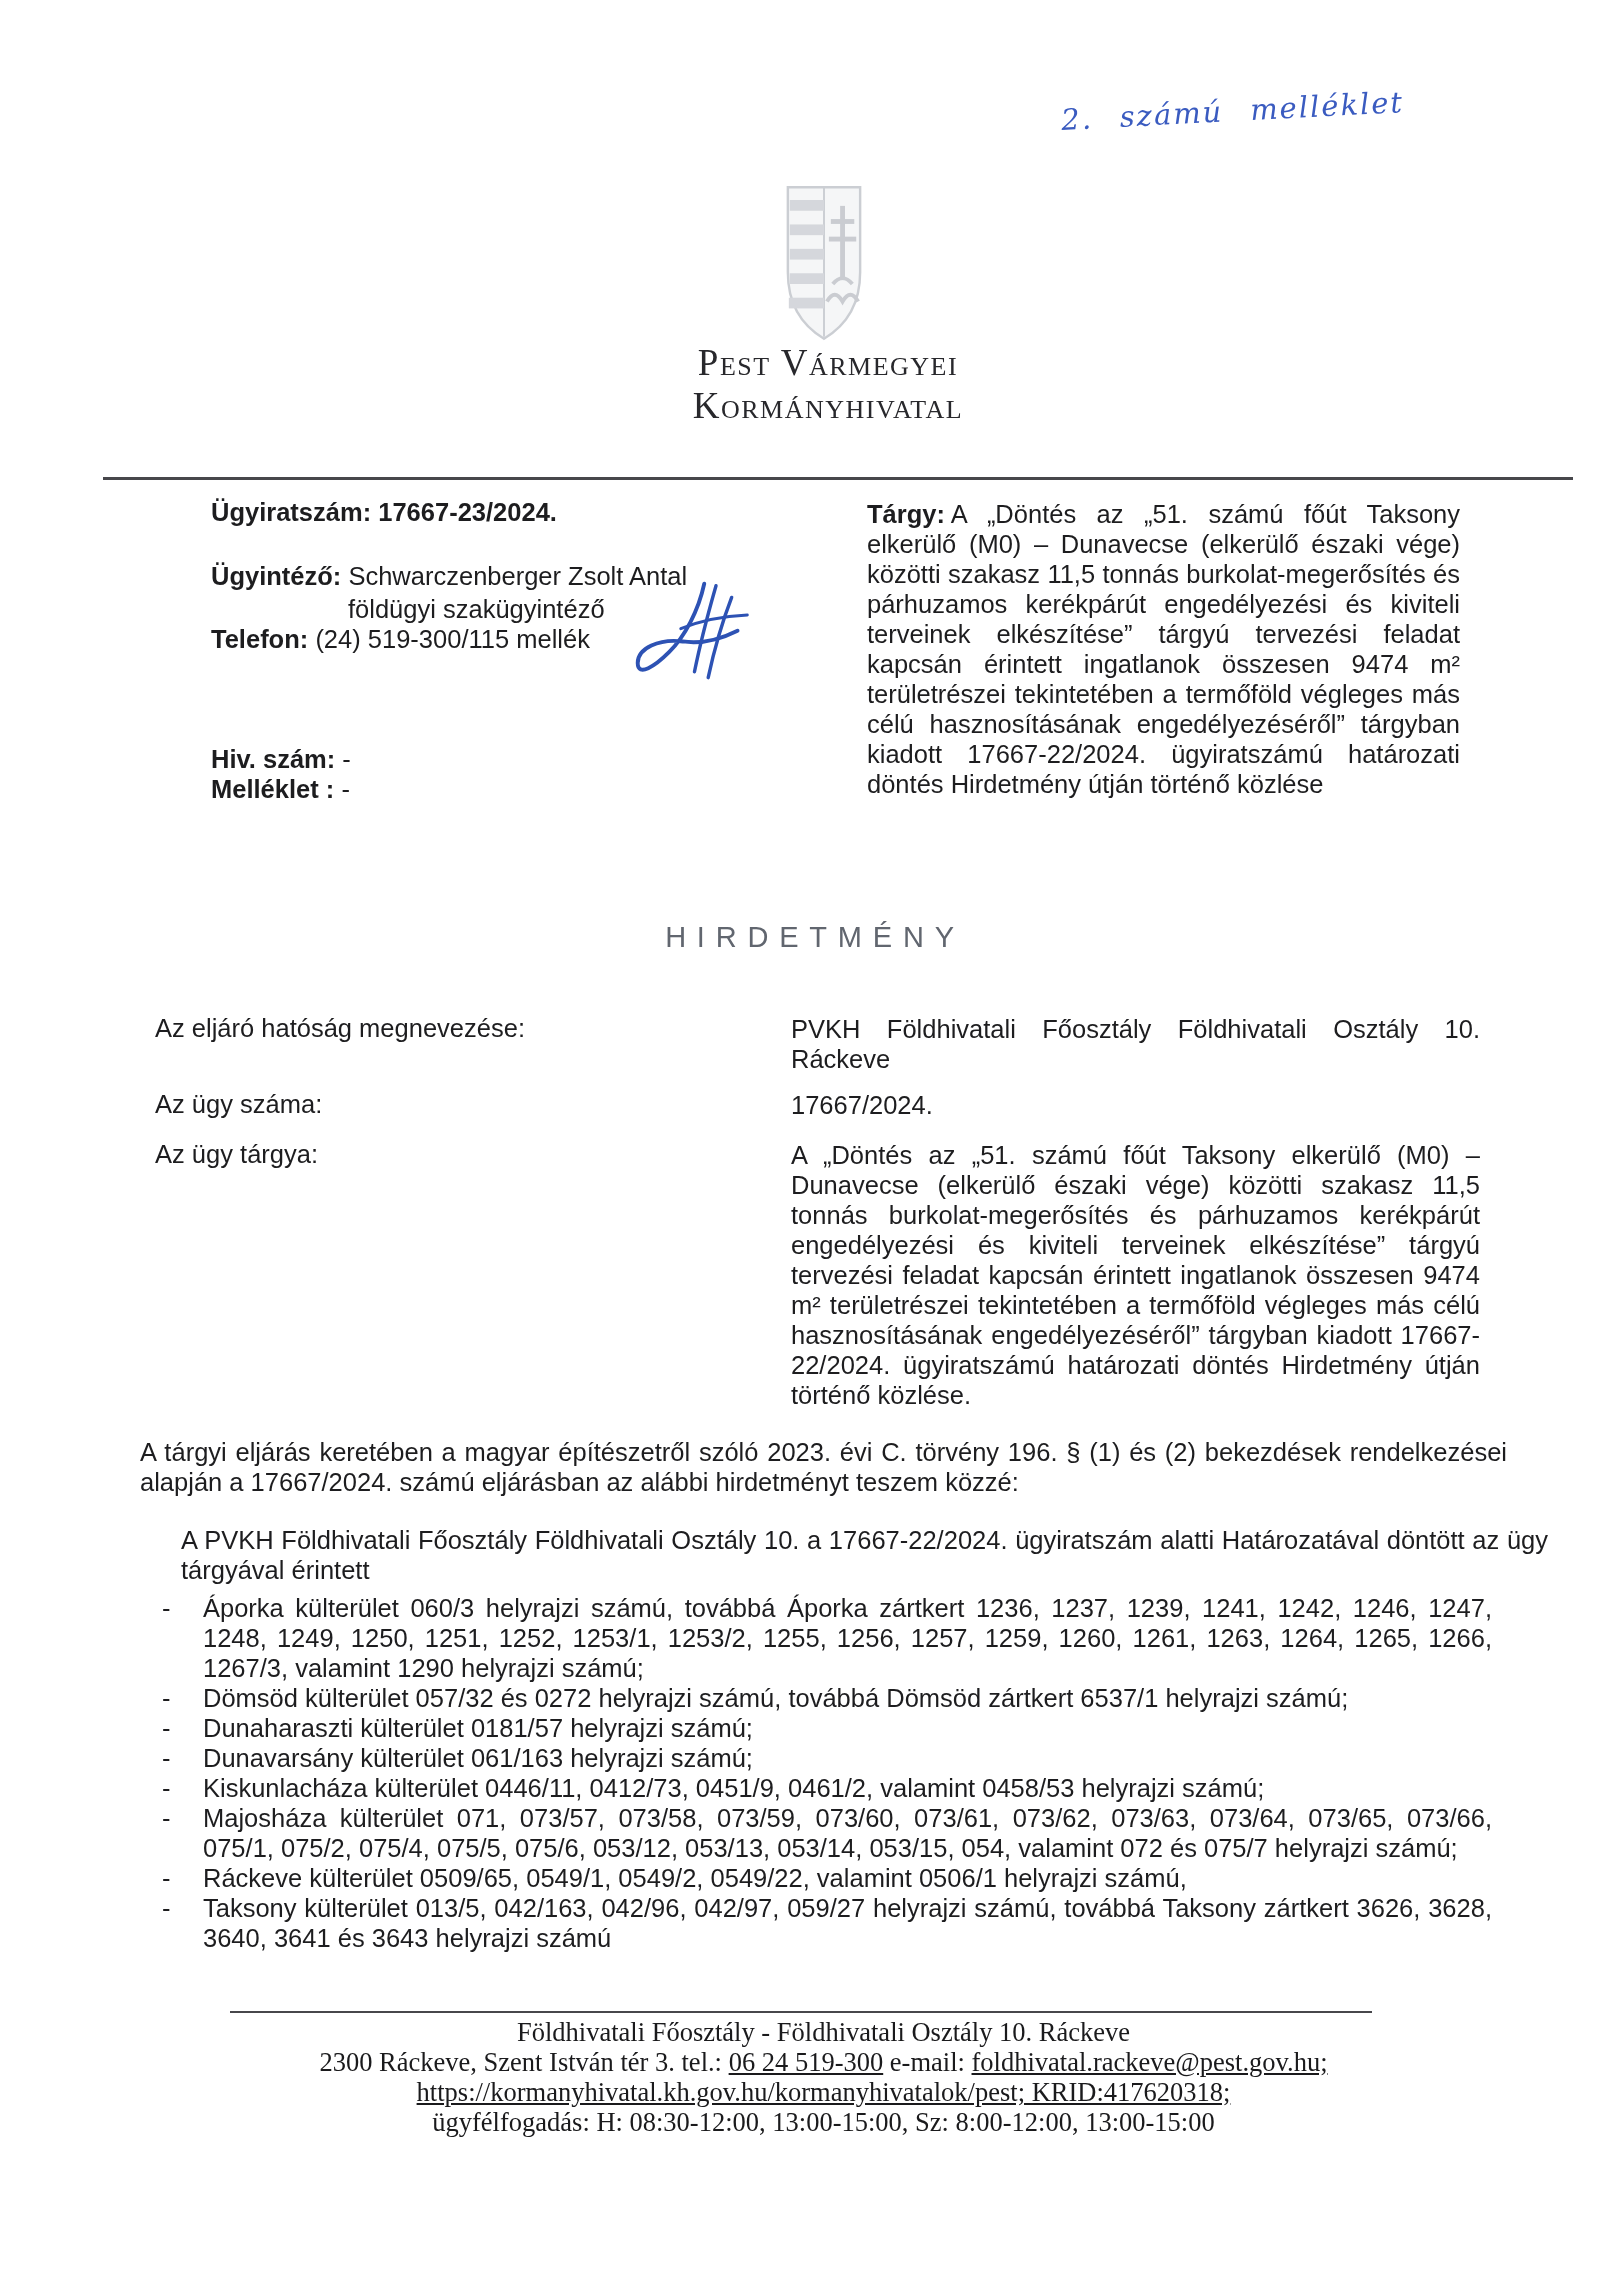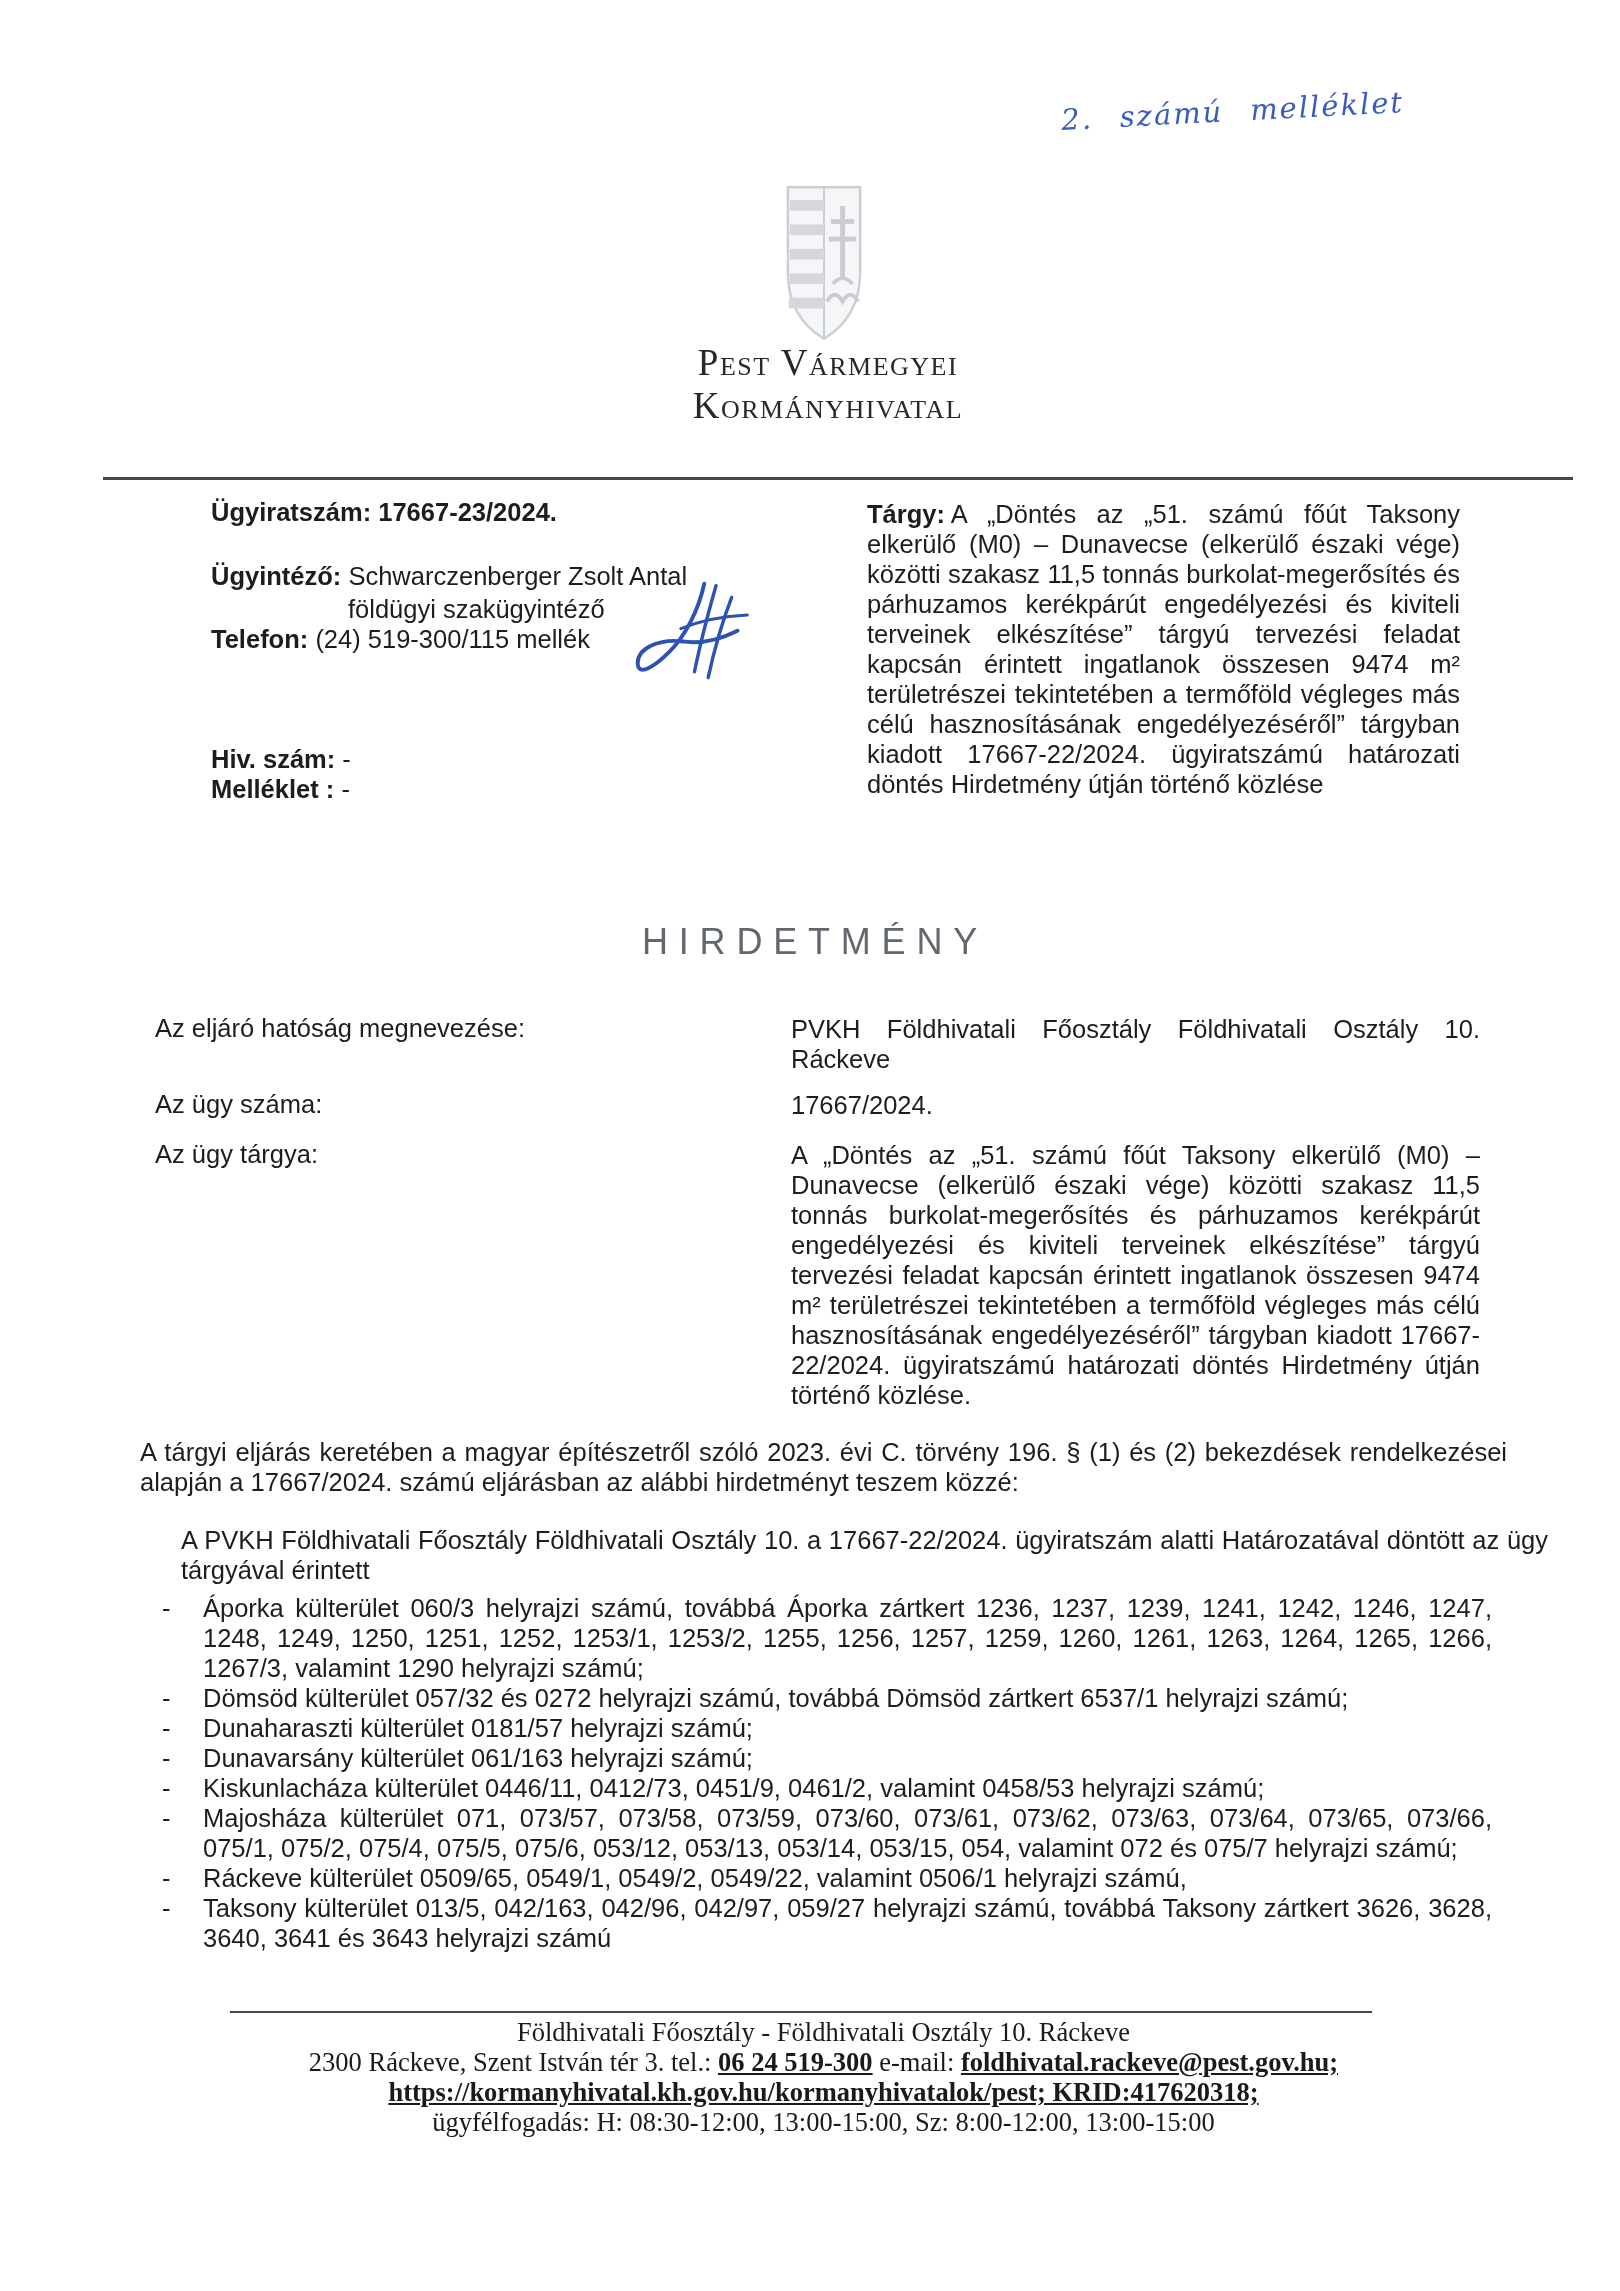--- a/index.html
+++ b/index.html
@@ -44,42 +44,42 @@
 
   .para {
     font-size:25.5px;
     line-height:30px;
     text-align:justify;
   }
   .para b { font-weight:700; margin-right:5.9px;margin-top:44px; }
 
   .doc-title {
     left:320px; width:990px; text-align:center;
-    font-size:36px;
+    font-size:29px;
     letter-spacing:10.8px;
     color:#61666f;
     font-weight:400;
   }
 
   .row-label { font-size:25.5px; white-space:nowrap;margin-left:15px; }
 
   .list { left:162px; top:1593px; width:1330px; }
   .list-item { display:flex; font-size:25.5px; line-height:30px; }
   .list-item .marker { flex:0 0 41px; }
   .list-item .txt { flex:1; text-align:justify; }
 
   .footer {
     left:118px; top:2017px; width:1411px;
     text-align:center;
     font-family:"Liberation Serif", serif;
     font-size:26.5px;
     line-height:30px;
     color:#1a1a1c;
   }
-  .footer .u { text-decoration:underline;font-weight:bold; }
+  .footer .u { text-decoration:underline; }
 
   svg { display:block; }
 </style>
 </head>
 <body>
 
 <div class="page">
 
   <div class="abs note" style="left:1061px; top:94px;">2. számú melléklet</div>
 

